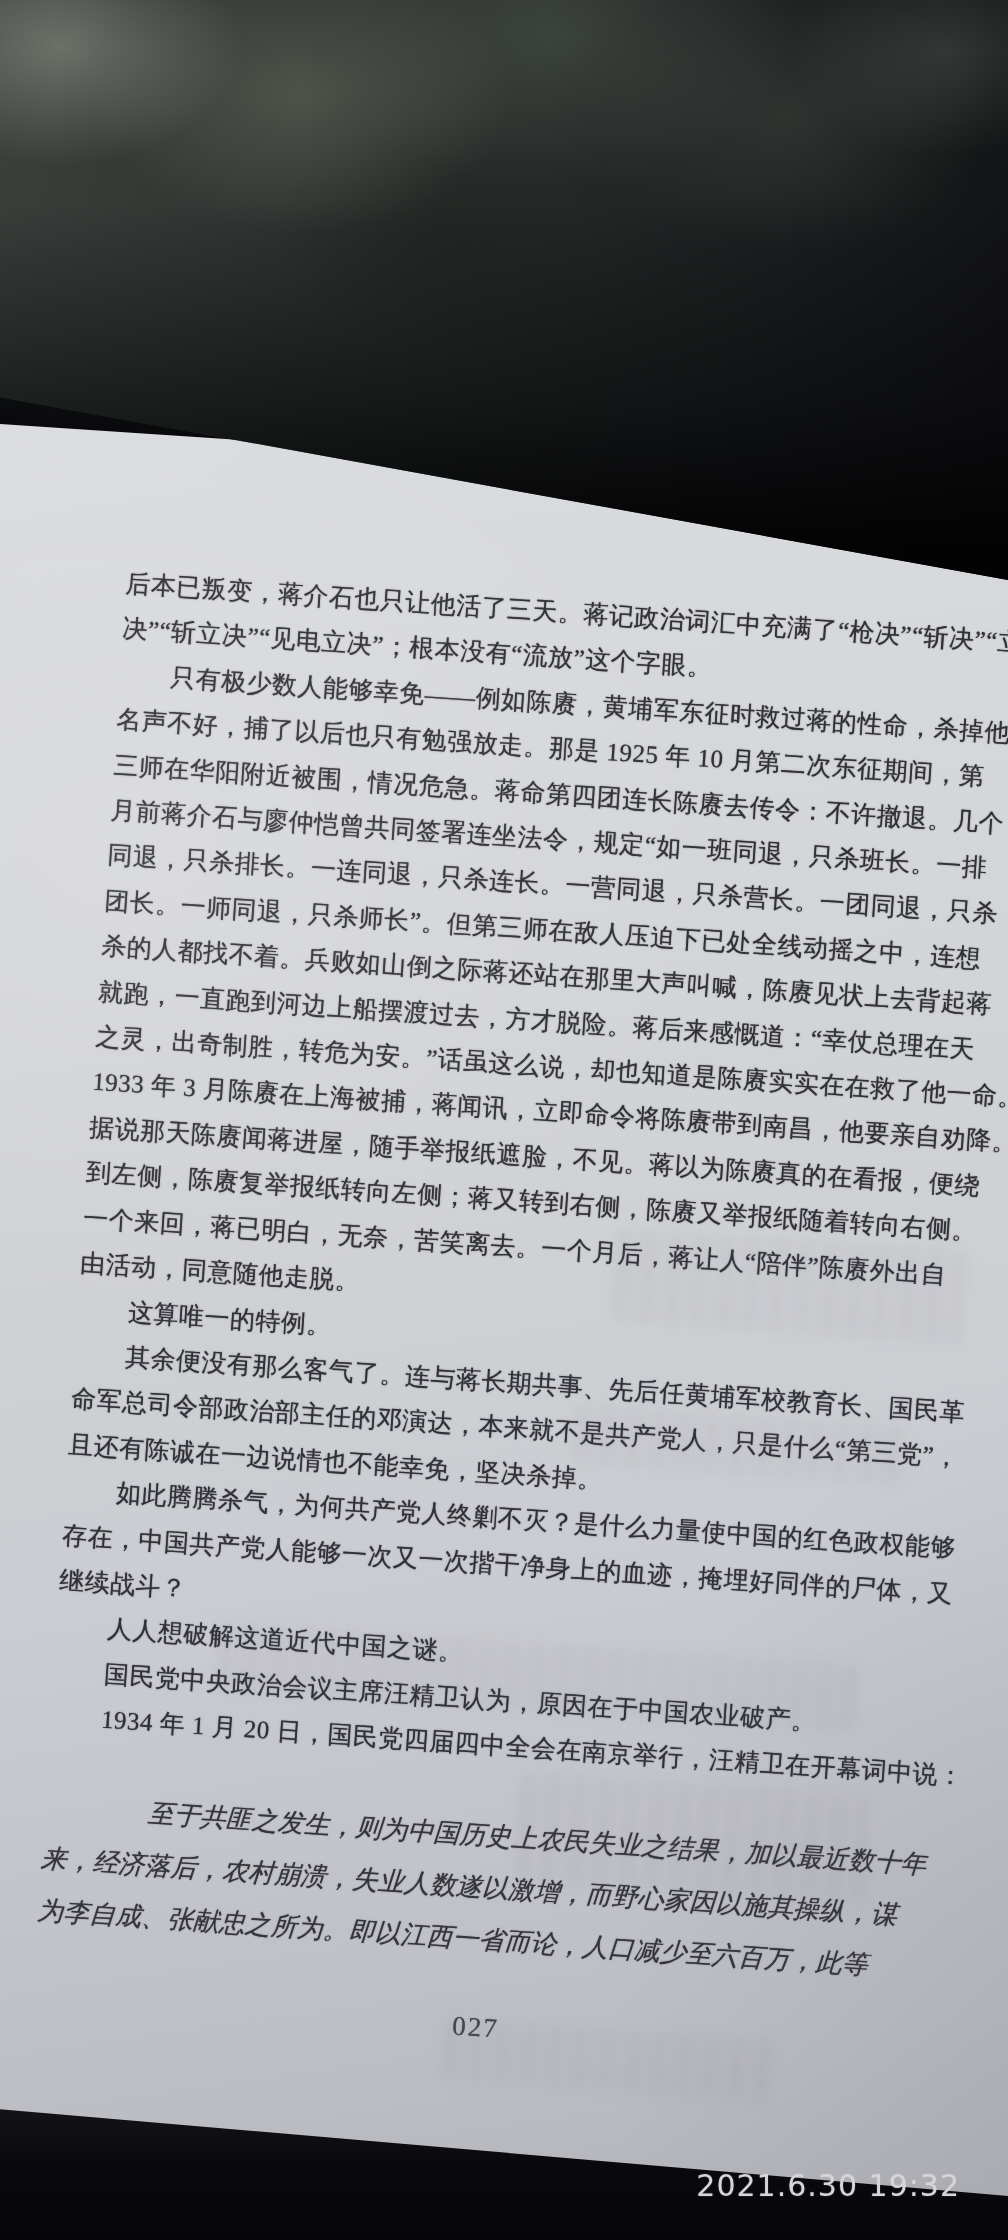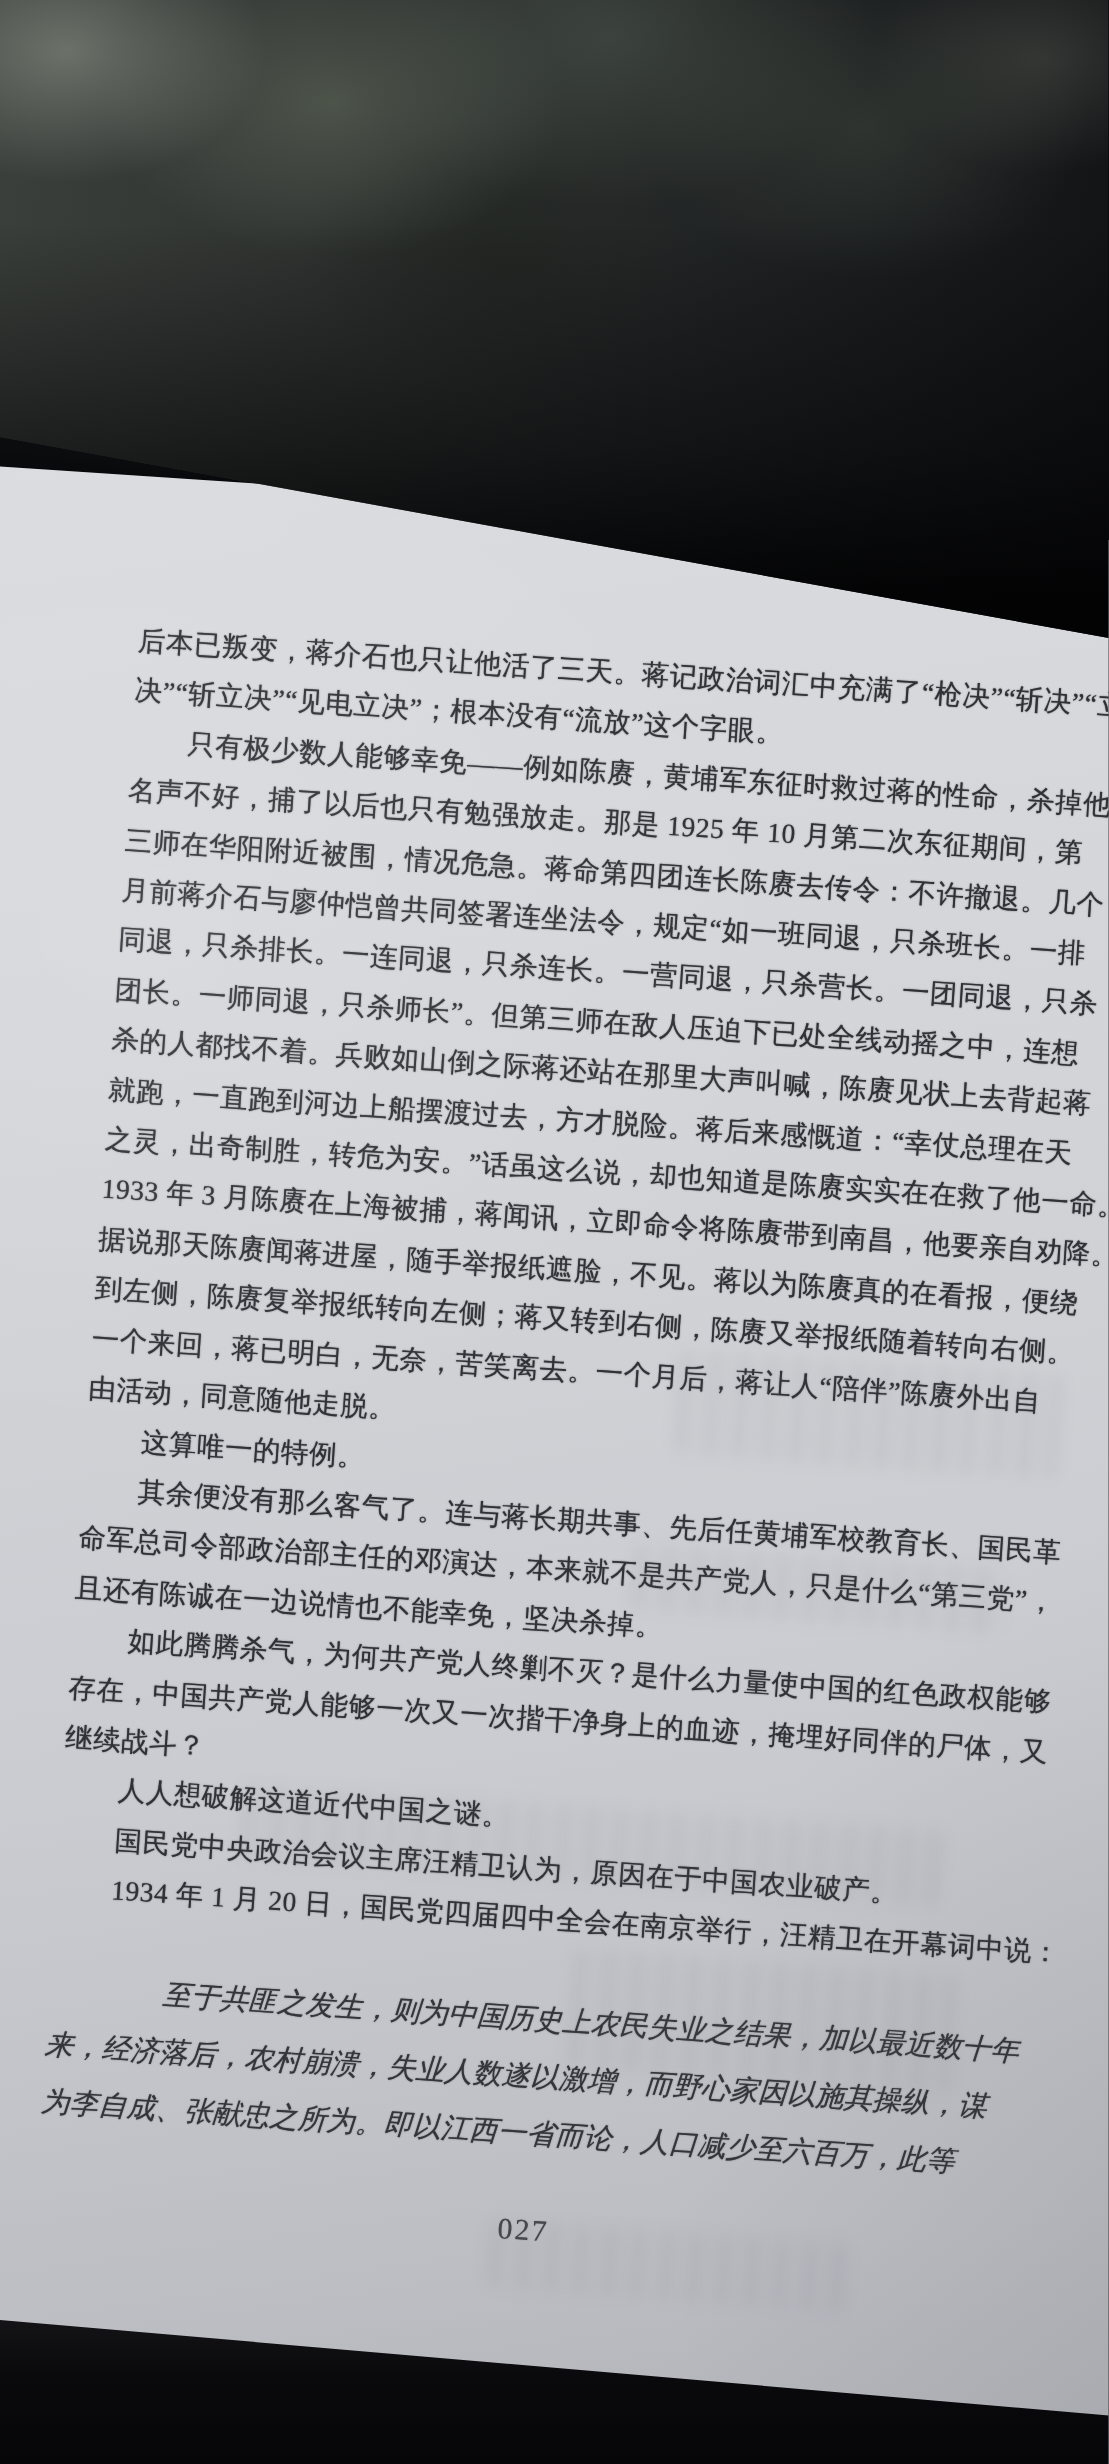--- a/index.html
+++ b/index.html
@@ -142,14 +142,15 @@
     <div class="ghost" style="left:730px;top:940px;width:340px;height:60px;"></div>
     <div class="ghost" style="left:390px;top:1180px;width:640px;height:70px;"></div>
     <div class="ghost" style="left:700px;top:1310px;width:350px;height:110px;"></div>
     <div class="ghost" style="left:640px;top:1560px;width:330px;height:64px;"></div>
   </div>
 
   <div class="table-top"></div>
 
   <div class="bottom-strip"></div>
 
+  <div class="timestamp">2021.6.30 19:32</div>
 
 </div>
 
 </body></html>

